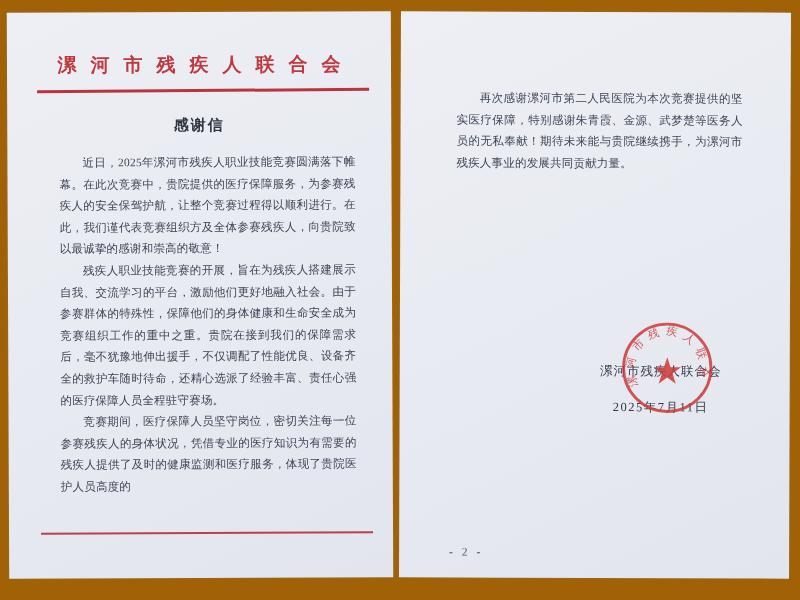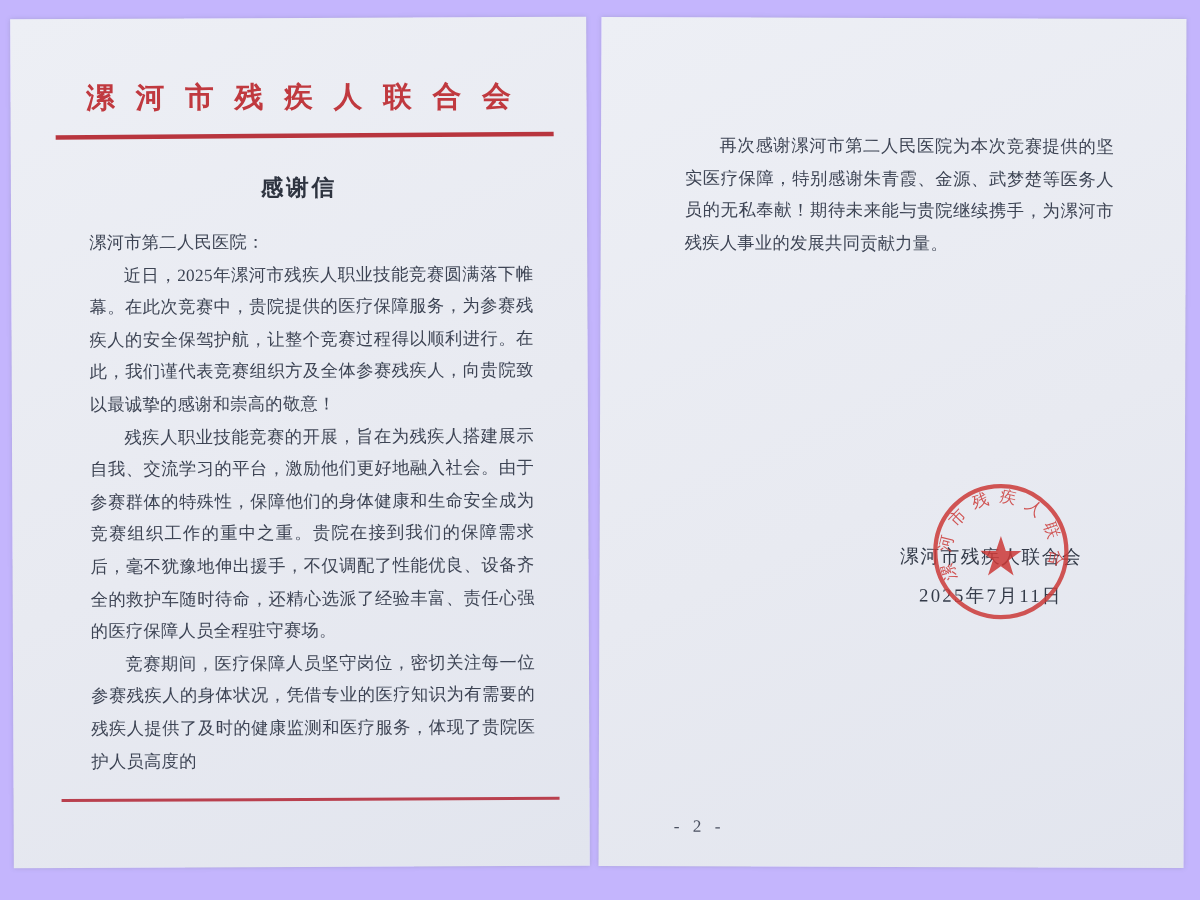--- a/index.html
+++ b/index.html
@@ -5,21 +5,21 @@
   html, body { margin: 0; padding: 0; }
   body {
     width: 800px; height: 600px;
     background: #fcfcfc;
     font-family: "Liberation Serif", "DejaVu Serif", serif;
     overflow: hidden;
   }
   .scan {
     position: relative;
     width: 800px; height: 600px;
-    background: #c4b5fd;
+    background: #a16207;
   }
   .page {
     position: absolute;
     top: 12px;
     height: 566px;
     background: linear-gradient(155deg, #edeff5 0%, #e8eaf1 55%, #e2e5ee 100%);
     box-shadow: 0 0 3px rgba(120,125,145,0.35);
   }
   .page-1 { left: 8px;   width: 384px; transform: rotate(-0.25deg); }
   .page-2 { left: 400px; width: 390px; transform: rotate(0.2deg); }
@@ -73,21 +73,21 @@
   .sign-block {
     position: absolute;
     top: 351px;
     left: 200px;
     width: 122px;
     text-align: center;
     color: #333a48;
     font-size: 12.5px;
   }
   .sign-block .sig-name { letter-spacing: 1px; }
-  .sign-block .sig-date { margin-top: 9px; letter-spacing: 1.5px; font-family: Liberation Serif, serif; }
+  .sign-block .sig-date { margin-top: 19px; letter-spacing: 1.5px; font-family: Liberation Serif, serif; }
 
   .seal {
     position: absolute;
     left: 220px; top: 308px;
     width: 95px; height: 95px;
     opacity: 0.85;
     pointer-events: none;
   }
 
   .page-number {
@@ -103,21 +103,20 @@
 
 <div class="scan">
 
   <div class="page page-1">
     <div class="letterhead">漯河市残疾人联合会</div>
     <div class="letterhead-rule"></div>
 
     <div class="letter-title">感谢信</div>
 
     <div class="body-text">
-      <p class="salutation">漯河市第二人民医院：</p>
       <p class="indent">近日，2025年漯河市残疾人职业技能竞赛圆满落下帷幕。在此次竞赛中，贵院提供的医疗保障服务，为参赛残疾人的安全保驾护航，让整个竞赛过程得以顺利进行。在此，我们谨代表竞赛组织方及全体参赛残疾人，向贵院致以最诚挚的感谢和崇高的敬意！</p>
       <p class="indent">残疾人职业技能竞赛的开展，旨在为残疾人搭建展示自我、交流学习的平台，激励他们更好地融入社会。由于参赛群体的特殊性，保障他们的身体健康和生命安全成为竞赛组织工作的重中之重。贵院在接到我们的保障需求后，毫不犹豫地伸出援手，不仅调配了性能优良、设备齐全的救护车随时待命，还精心选派了经验丰富、责任心强的医疗保障人员全程驻守赛场。</p>
       <p class="indent">竞赛期间，医疗保障人员坚守岗位，密切关注每一位参赛残疾人的身体状况，凭借专业的医疗知识为有需要的残疾人提供了及时的健康监测和医疗服务，体现了贵院医护人员高度的</p>
     </div>
 
     <div class="footer-rule"></div>
   </div>
 
   <div class="page page-2">
     <div class="body-text">

